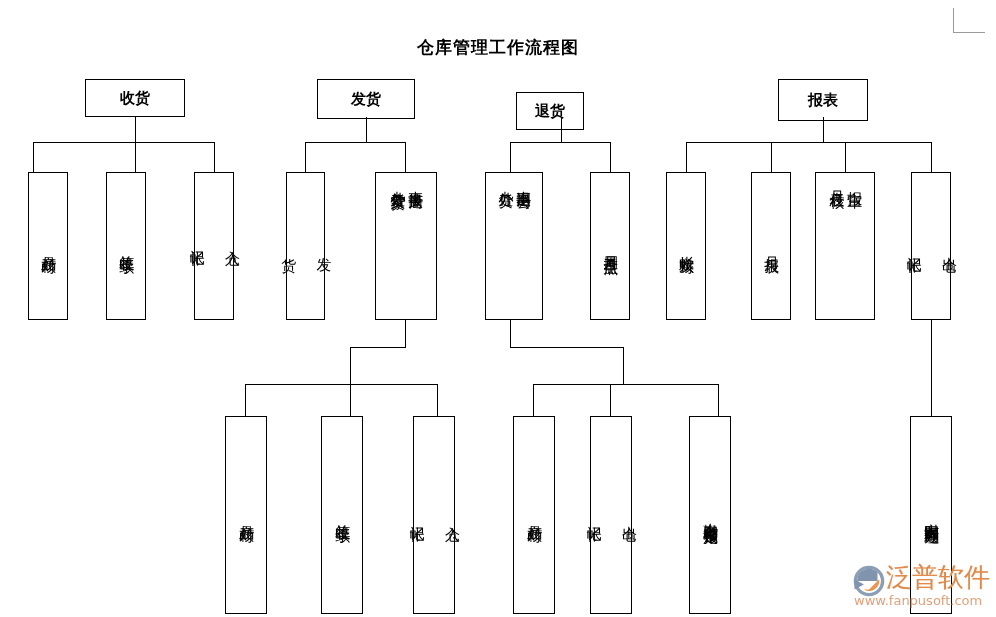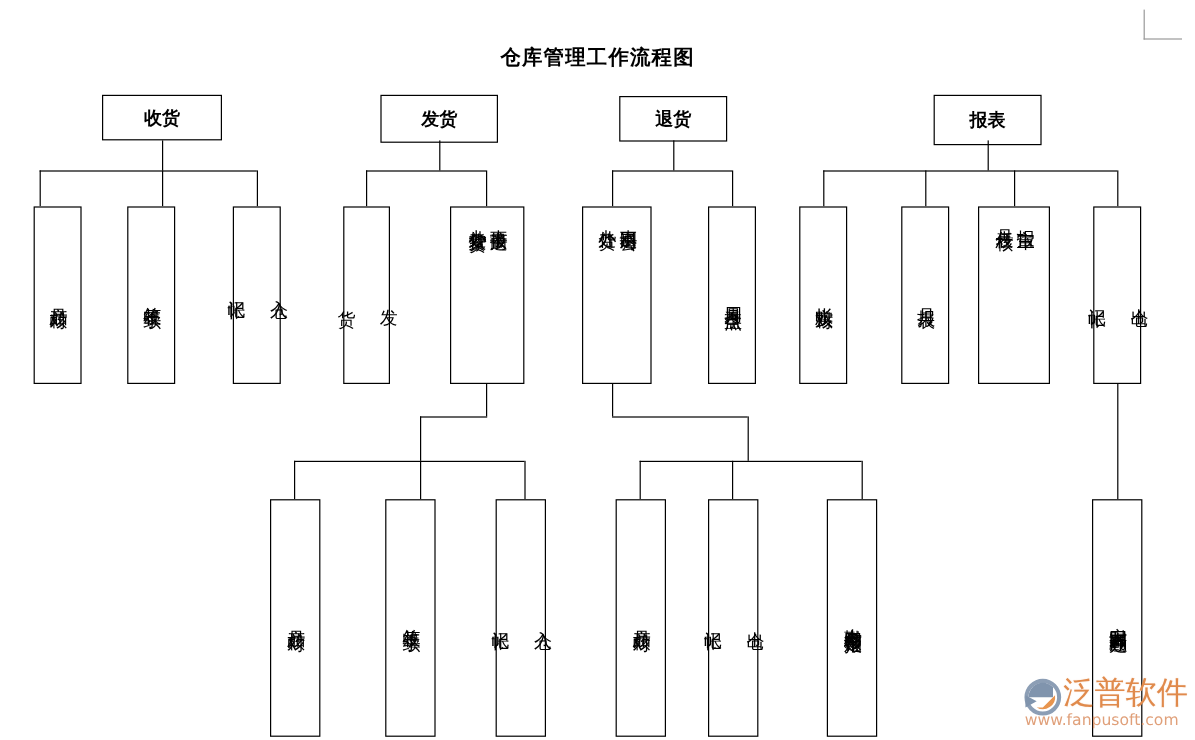--- a/index.html
+++ b/index.html
@@ -101,21 +101,21 @@
 <body>
 
 <div id="canvas">
 
   <div class="corner" style="left:953px;top:8px;width:31px;height:24px;"></div>
 
   <div class="title">仓库管理工作流程图</div>
 
   <div class="box h" style="left:85px;top:79px;width:100px;height:38px;">收货</div>
   <div class="box h" style="left:317px;top:79px;width:98px;height:40px;">发货</div>
-  <div class="box h" style="left:516px;top:80px;width:90px;height:38px;">退货</div>
+  <div class="box h" style="left:516px;top:92px;width:68px;height:38px;">退货</div>
   <div class="box h" style="left:778px;top:79px;width:90px;height:42px;">报表</div>
 
   <div class="ln lnv" style="left:135px;top:117px;height:25px;"></div>
   <div class="ln lnh" style="left:33px;top:142px;width:181px;"></div>
   <div class="ln lnv" style="left:33px;top:142px;height:30px;"></div>
   <div class="ln lnv" style="left:135px;top:142px;height:30px;"></div>
   <div class="ln lnv" style="left:214px;top:142px;height:30px;"></div>
 
   <div class="box v mid" style="left:28px;top:172px;width:40px;height:148px;">
     <span class="vcol">产品核对</span>

